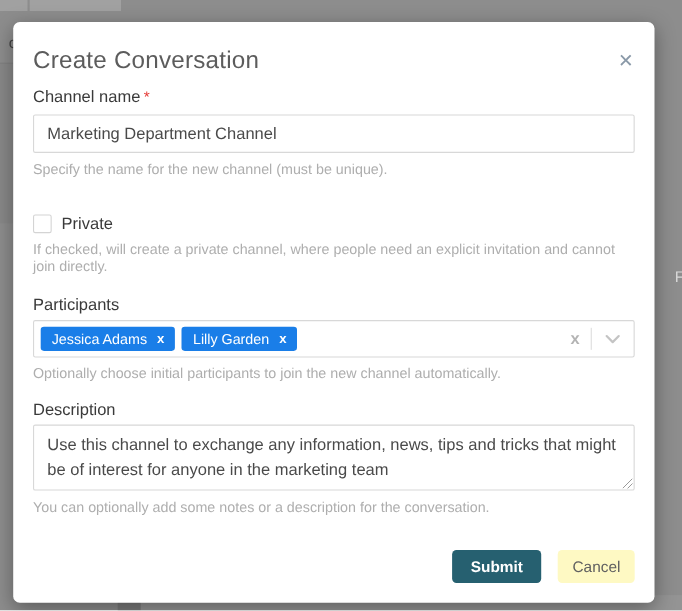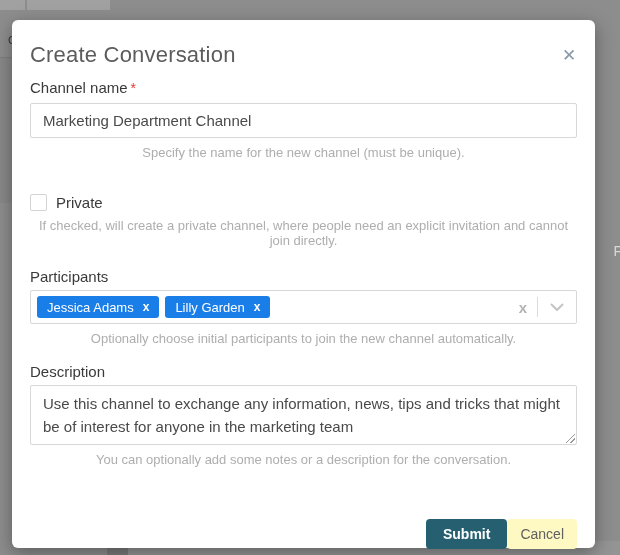--- a/index.html
+++ b/index.html
@@ -48,21 +48,21 @@
     font-family: "Liberation Sans", sans-serif;
   }
 
   .field-label {
     font-size: 15px; color: #3a3a3a;
     margin-top: 0; line-height: 16px;
   }
   .required { color: #e53935; margin-left: 3px; font-size: 14px; }
   .help-text {
     font-size: 13px; color: #aeaeae;
-    line-height: 15px; margin-top: 7px; text-align: center;
+    line-height: 15px; margin-top: 7px;
   }
 
   .label-channel { margin-top: 12px; }
   .text-input {
     margin-top: 7px;
     width: 547px; height: 35px;
     border: 1px solid #d8d8d8; border-radius: 2px;
     padding: 0 12px;
     font-size: 15px; color: #4a4a4a;
     font-family: "Liberation Sans", sans-serif;
@@ -123,22 +123,22 @@
   .resize-handle {
     position: absolute; right: 2px; bottom: 2px;
     width: 9px; height: 9px;
     background:
       linear-gradient(135deg, transparent 0 46%, #9a9a9a 46% 54%, transparent 54%),
       linear-gradient(135deg, transparent 0 72%, #9a9a9a 72% 80%, transparent 80%);
     cursor: nwse-resize;
   }
 
   .button-row {
-    margin-top: 52px;
-    display: flex; justify-content: flex-end; 
+    margin-top: 32px;
+    display: flex; justify-content: flex-end; gap: 15px;
   }
   .btn {
     height: 30px; border: none; border-radius: 4px;
     font-size: 14px; cursor: pointer;
     font-family: "Liberation Sans", sans-serif;
   }
   .btn-submit {
     background: #266070; color: #ffffff;
     font-weight: 700; padding: 0 17px;
   }

